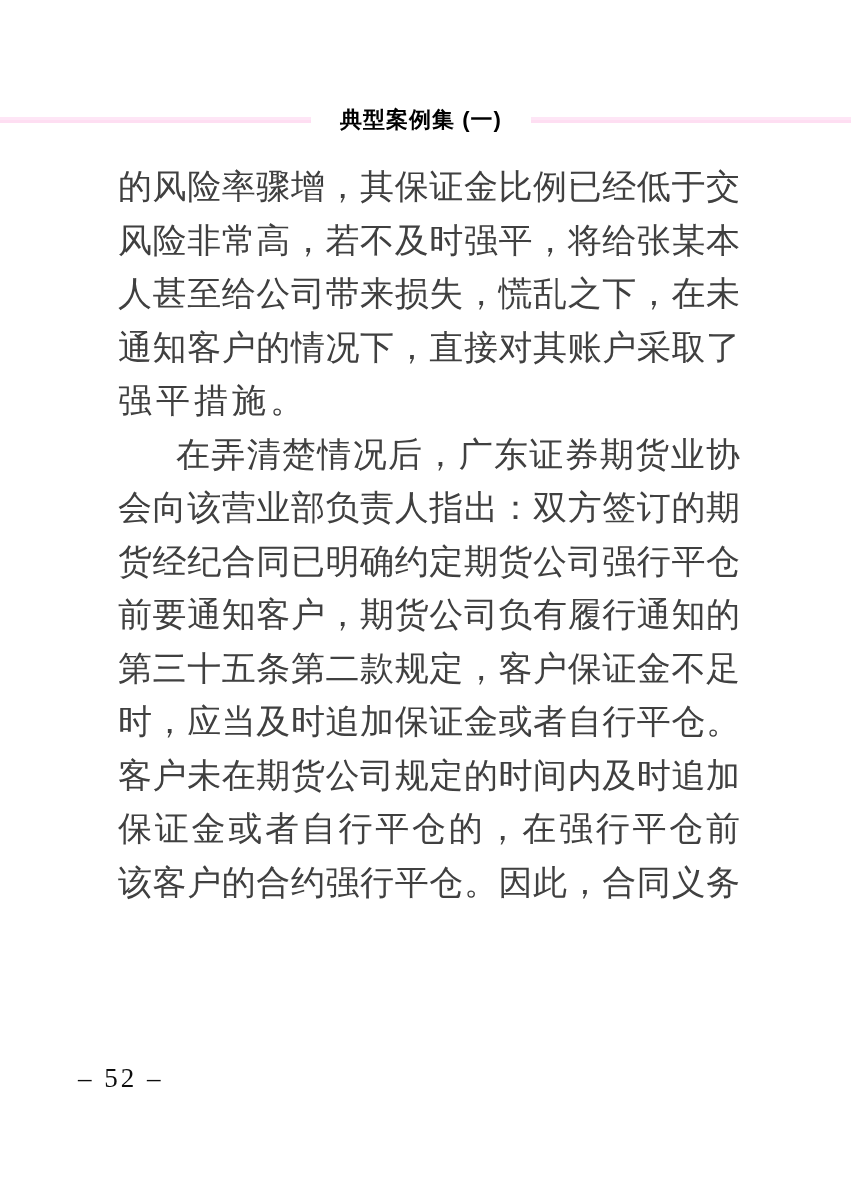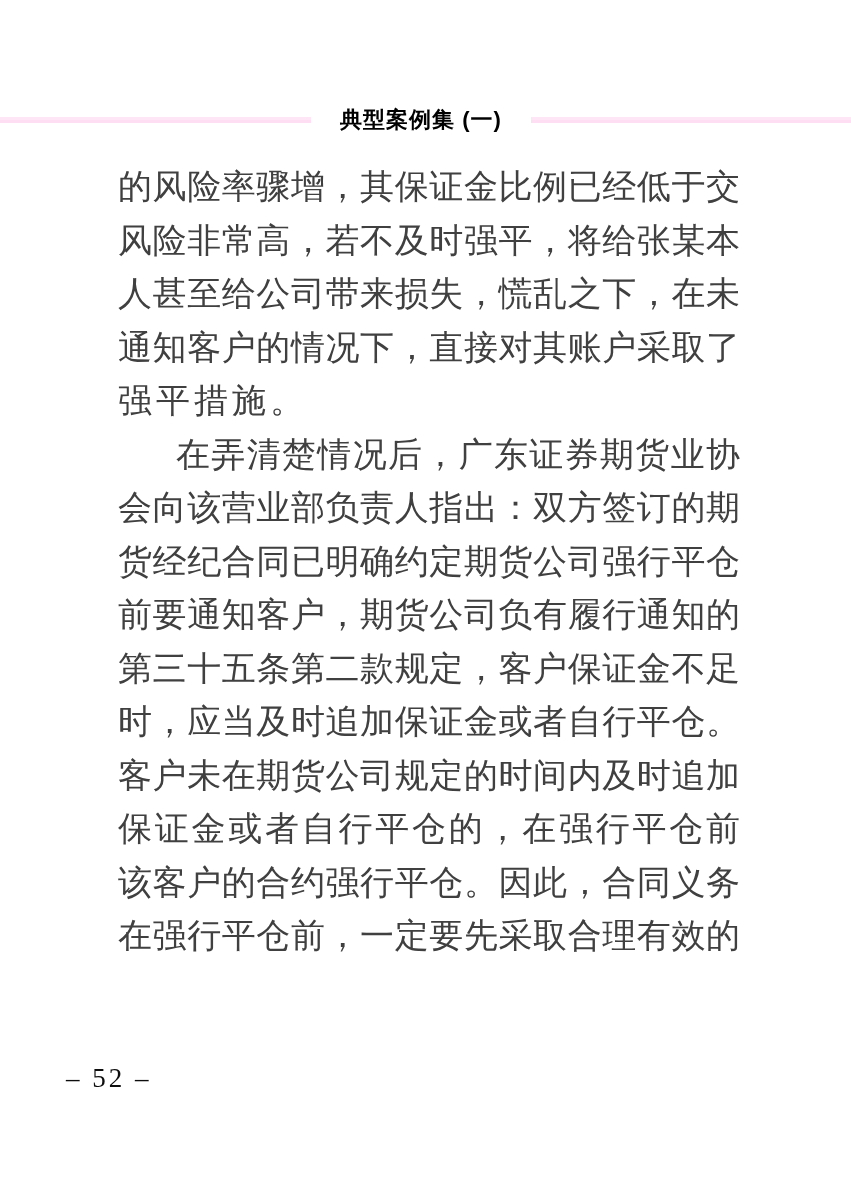--- a/index.html
+++ b/index.html
@@ -73,21 +73,21 @@
   .line.indent {
     padding-left: 58px;
     font-family: Liberation Serif, serif;
   }
   .line.squeeze {
     font-size: 31px;
   }
   
   .folio {
     position: absolute;
-    left: 66px;
+    left: 78px;
     top: 1063px;
     font-size: 27px;
     letter-spacing: 3px;
     color: #0d0d0d;
     white-space: nowrap;
   }
 </style>
 </head>
 <body>
 
@@ -107,18 +107,17 @@
     <div class="line para-end">强平措施。</div>
     <div class="line indent">在弄清楚情况后，广东证券期货业协</div>
     <div class="line">会向该营业部负责人指出：双方签订的期</div>
     <div class="line">货经纪合同已明确约定期货公司强行平仓</div>
     <div class="line">前要通知客户，期货公司负有履行通知的</div>
     <div class="line">第三十五条第二款规定，客户保证金不足</div>
     <div class="line">时，应当及时追加保证金或者自行平仓。</div>
     <div class="line">客户未在期货公司规定的时间内及时追加</div>
     <div class="line">保证金或者自行平仓的，在强行平仓前</div>
     <div class="line">该客户的合约强行平仓。因此，合同义务</div>
-    <div class="line">在强行平仓前，一定要先采取合理有效的</div>
   </div>
 
   <div class="folio">– 52 –</div>
 
 </div>
 
 </body></html>

